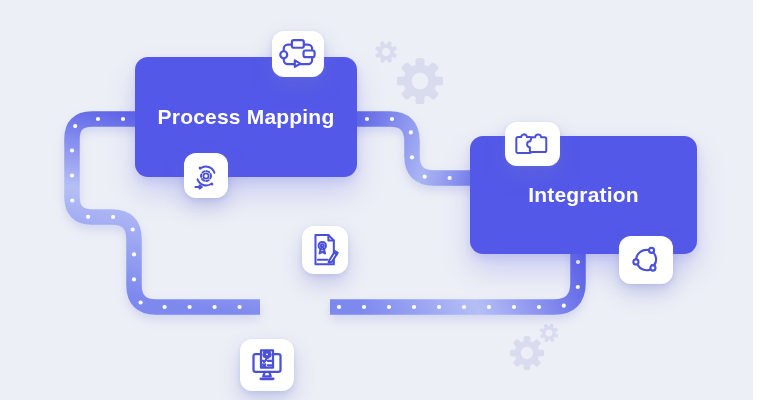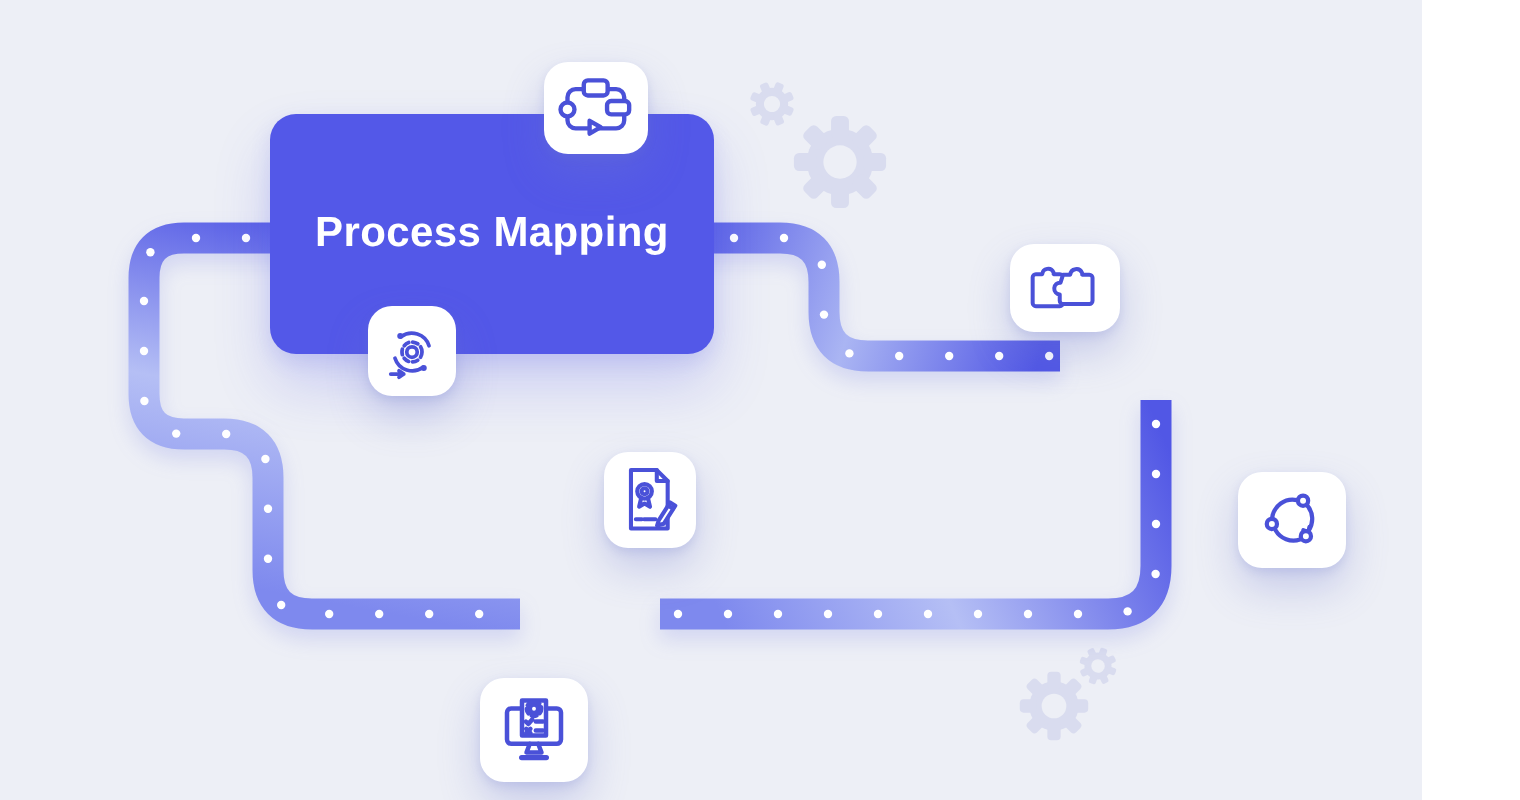--- a/index.html
+++ b/index.html
@@ -1,19 +1,20 @@
 <!DOCTYPE html>
 <html><head>
 <meta charset="utf-8">
 <style>
   html,body{margin:0;padding:0;}
   .stage{
     position:relative;width:711px;height:400px;overflow:hidden;
     background:#edeff6;
     font-family:"Liberation Sans", sans-serif;
+    padding-left:42px;
   }
   .flow-svg{position:absolute;left:0;top:0;}
   .node{
     position:absolute;border-radius:13px;background:#5358e8;
     display:flex;align-items:center;justify-content:center;
     color:#ffffff;font-weight:bold;font-size:21px;letter-spacing:.2px;
     box-shadow:0 16px 28px rgba(86,92,230,.22),0 4px 10px rgba(86,92,230,.15);
   }
   .node-process-mapping{left:135px;top:57px;width:222px;height:120px;}
   .node-integration{left:470px;top:136px;width:227px;height:118px;}
@@ -127,20 +128,23 @@
         <circle cx="414.0" cy="307.0" r="2.1" fill="#ffffff"></circle>
         <circle cx="389.0" cy="307.0" r="2.1" fill="#ffffff"></circle>
         <circle cx="364.0" cy="307.0" r="2.1" fill="#ffffff"></circle>
         <circle cx="339.0" cy="307.0" r="2.1" fill="#ffffff"></circle>
       </g>
   </svg>
 
   <div class="node node-process-mapping">
     <span>Process Mapping</span>
   </div>
+  <div class="node node-integration">
+    <span>Integration</span>
+  </div>
 
   <div class="badge badge-workflow">
     <svg width="38" height="32" viewBox="0 0 26 22" class="icon-stroke">
       <rect x="3.2" y="4.5" width="19.5" height="13.5" rx="2.8"></rect>
       <rect x="8.8" y="1.5" width="8.2" height="5.2" rx="1.4" fill="#ffffff"></rect>
       <rect x="16.8" y="8.6" width="7.6" height="4.6" rx="1.4" fill="#ffffff"></rect>
       <circle cx="3.2" cy="11.5" r="2.4" fill="#ffffff"></circle>
       <path d="M10.8 15.4 L14.6 17.6 L10.8 19.8 Z" fill="#ffffff"></path>
     </svg>
   </div>

